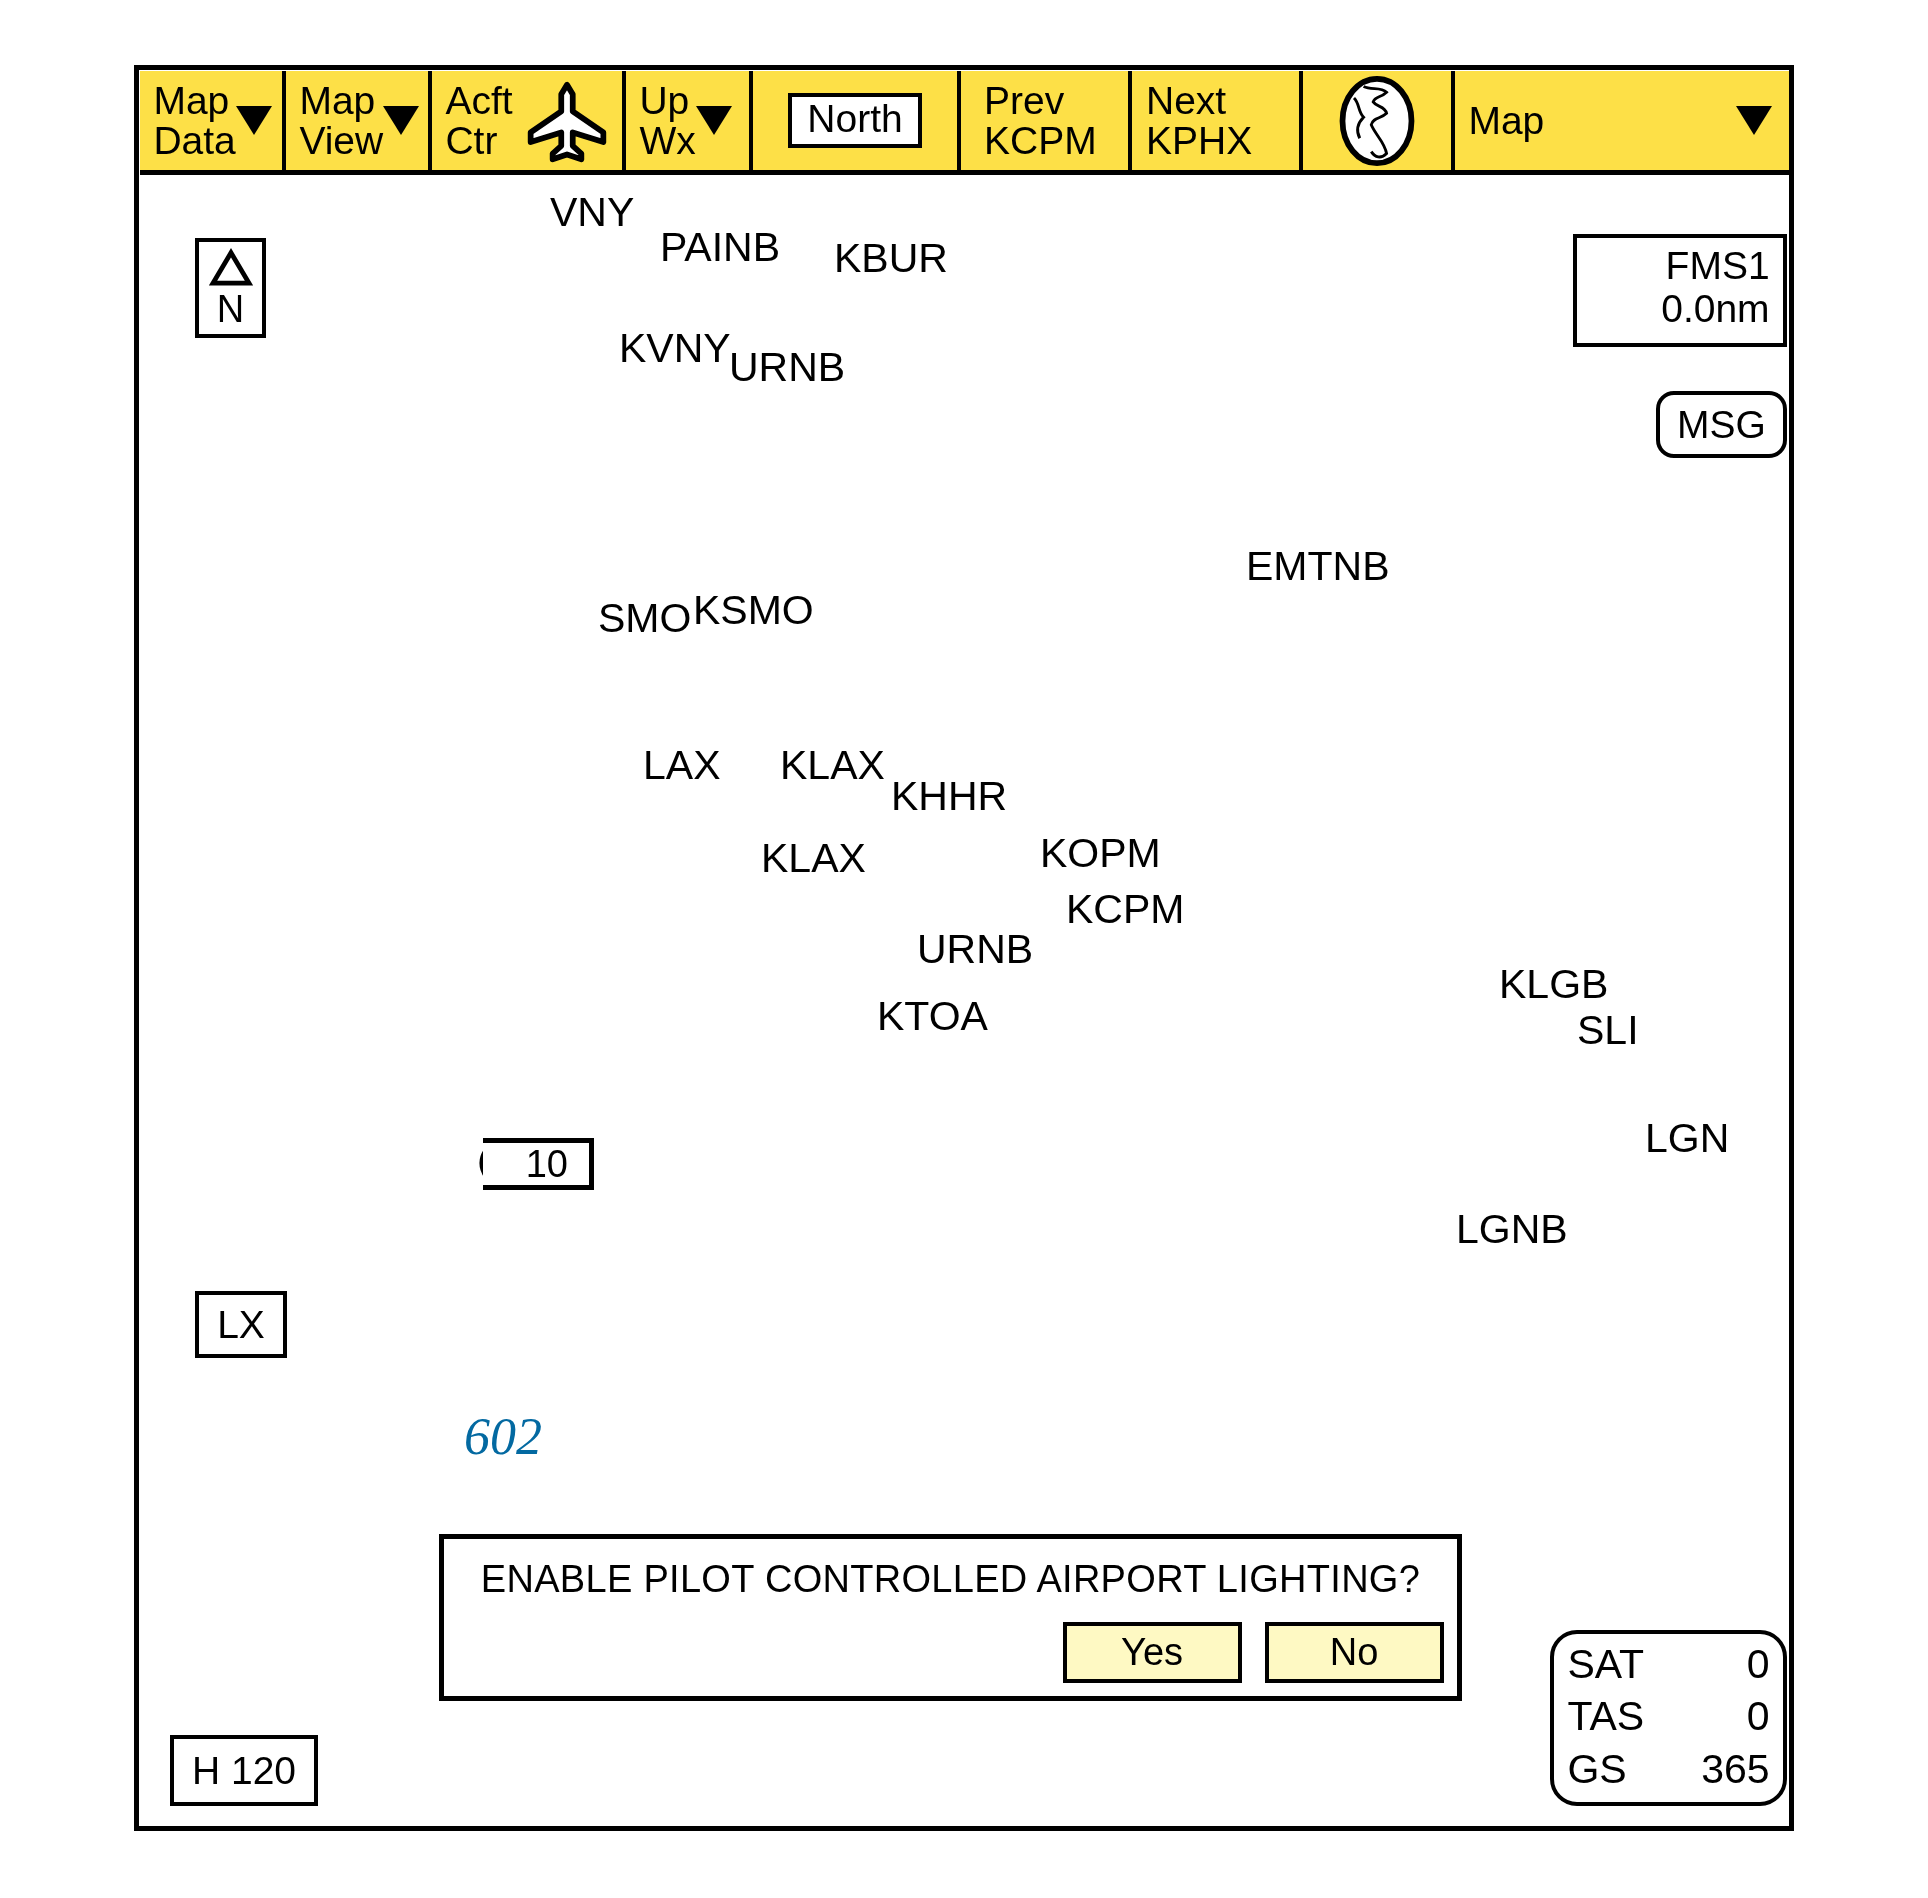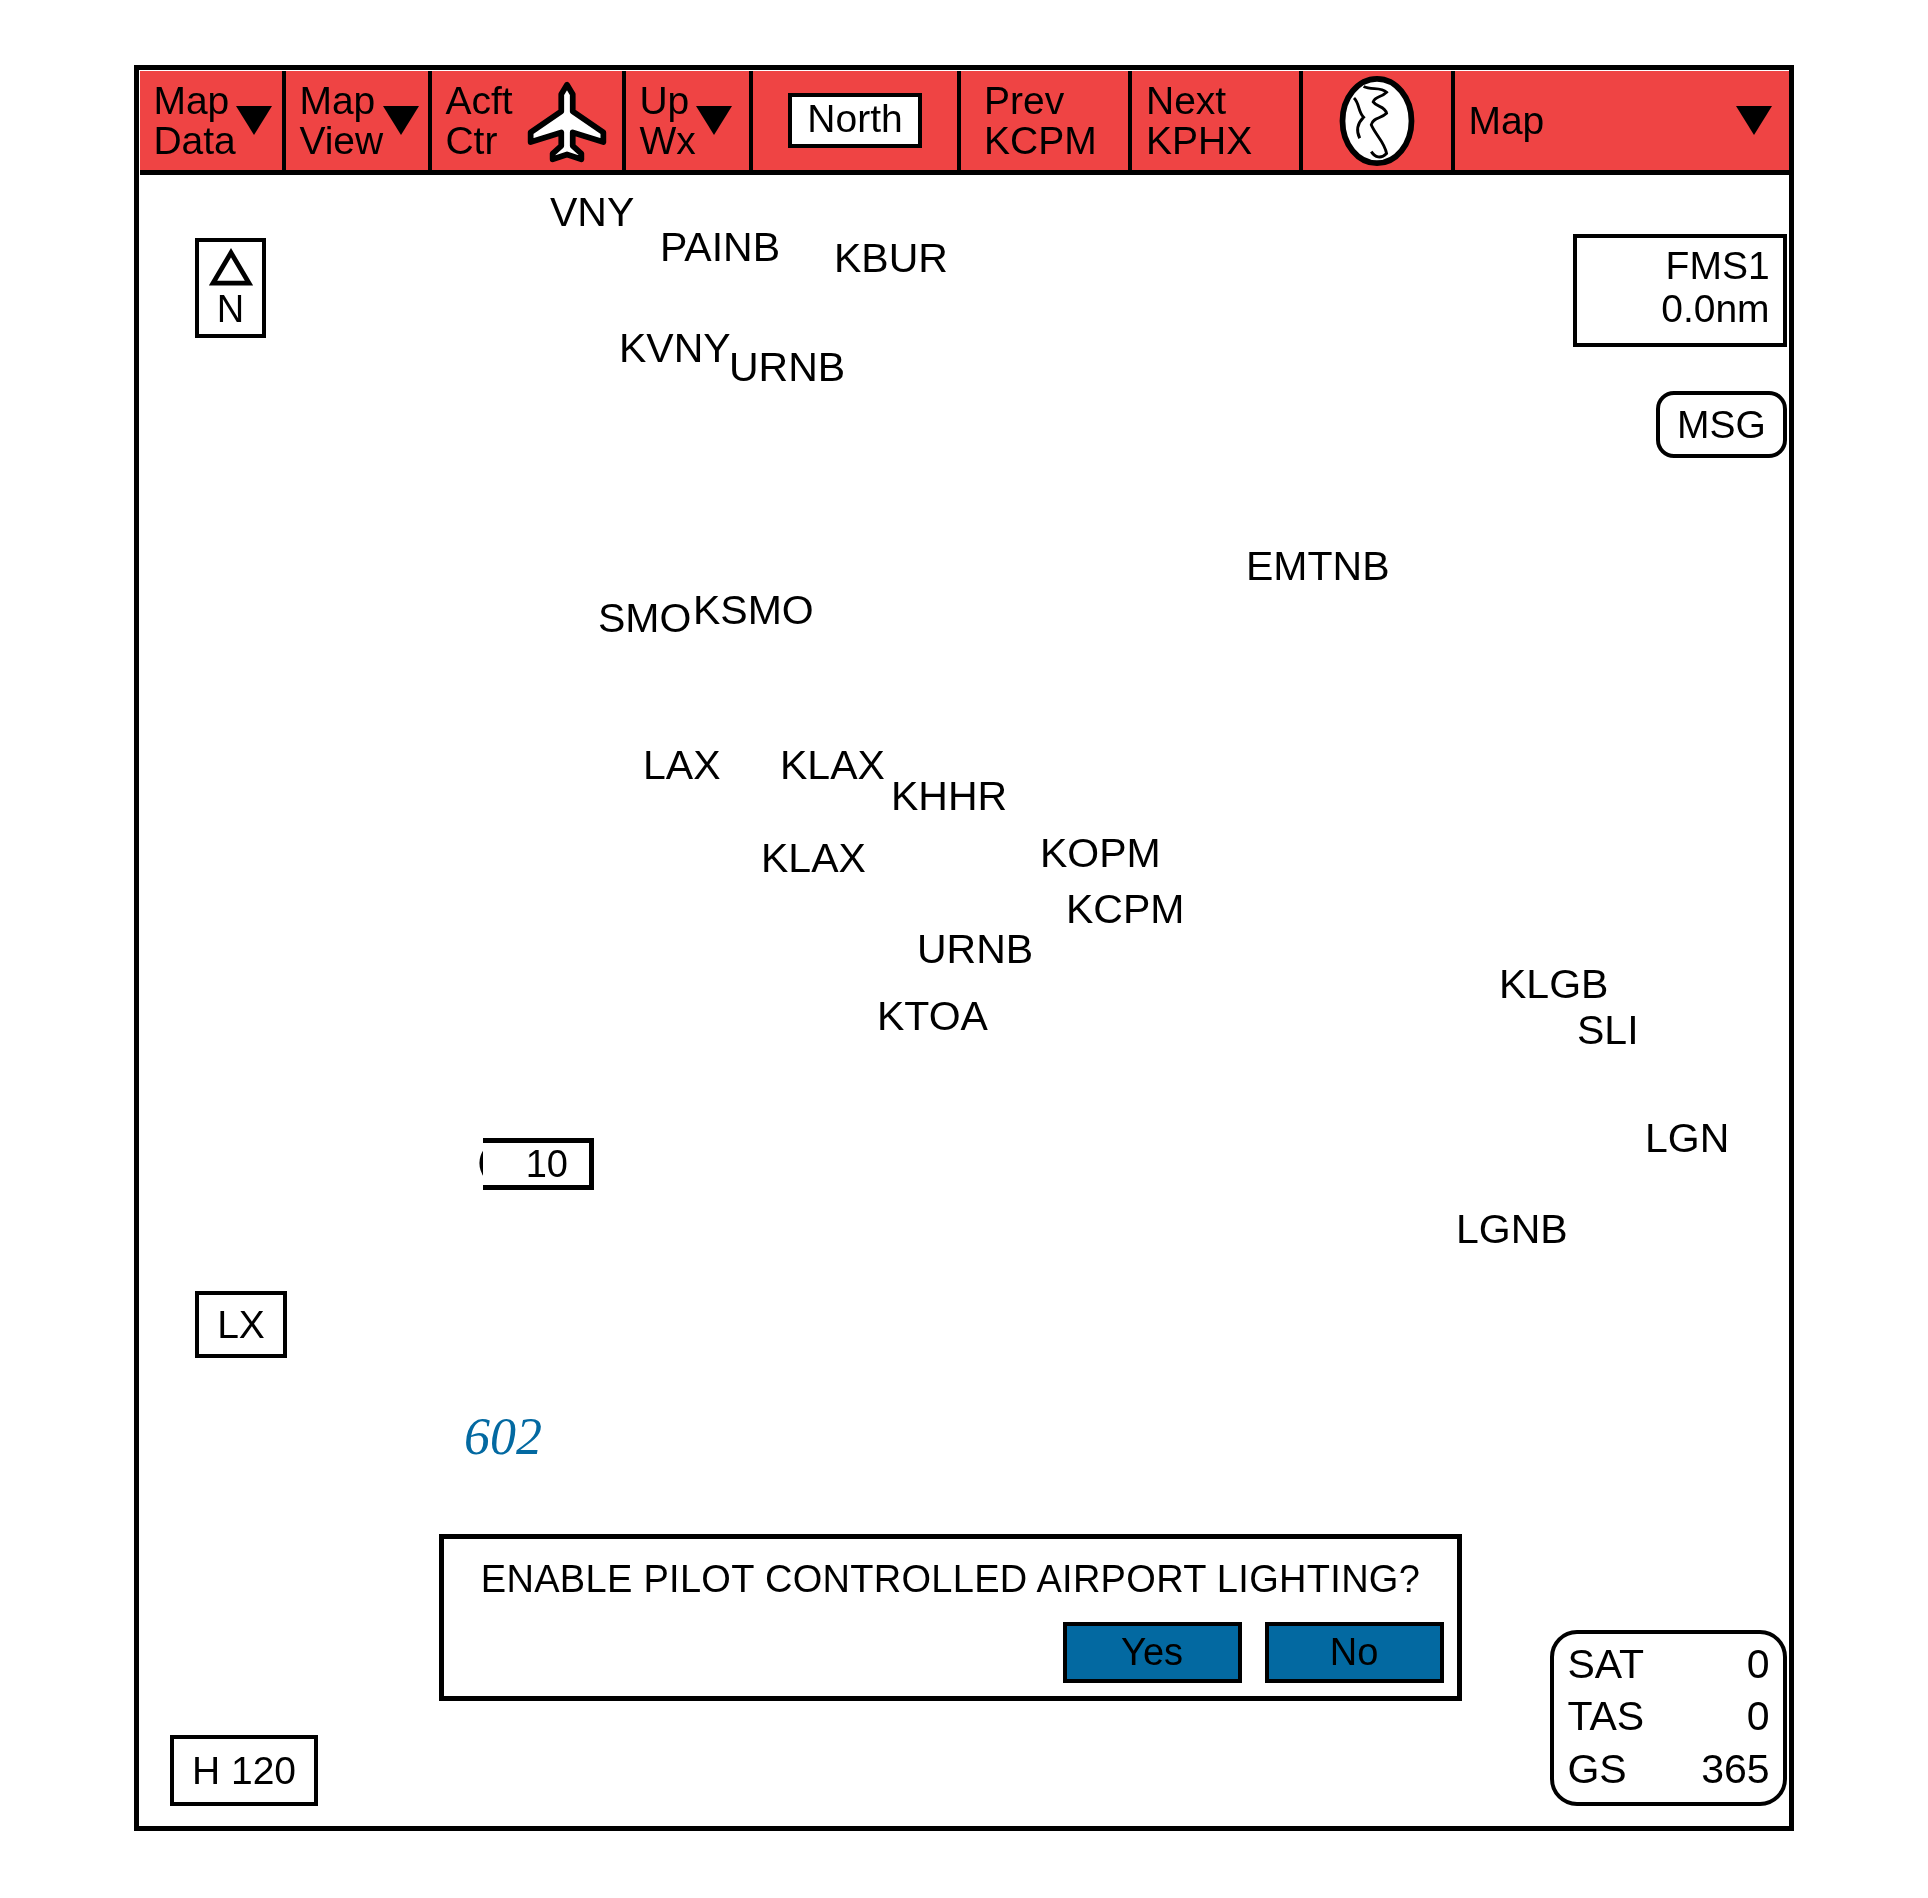--- a/index.html
+++ b/index.html
@@ -41,21 +41,21 @@
     border-bottom: 5.8px solid #000;
     background: #fff;
   }
   .mbtn {
     position: relative;
     box-sizing: border-box;
     border-right: 4.8px solid #000;
     display: flex;
     align-items: center;
     padding-left: 13.4px;
-    background: #ef4444;
+    background: #fde047;
   }
   .mbtn:last-child { border-right: none; }
   .mbtn .lines {
     display: flex;
     flex-direction: column;
     justify-content: center;
     line-height: 1.02;
     font-size: 39px;
     color: #000;
   }
@@ -171,21 +171,21 @@
   }
   .dlg-buttons {
     position: absolute;
     right: 13.4px; bottom: 13.4px;
     display: flex;
     gap: 23px;
   }
   .dlg-btn {
     width: 179px; height: 61px;
     border: 4.8px solid #000;
-    background: #0369a1;
+    background: #fef9c3;
     box-sizing: border-box;
     display: flex; align-items: center; justify-content: center;
     font-size: 38px;
     color: #000;
   }
 </style>
 </head>
 <body>
 
 <div id="root">

